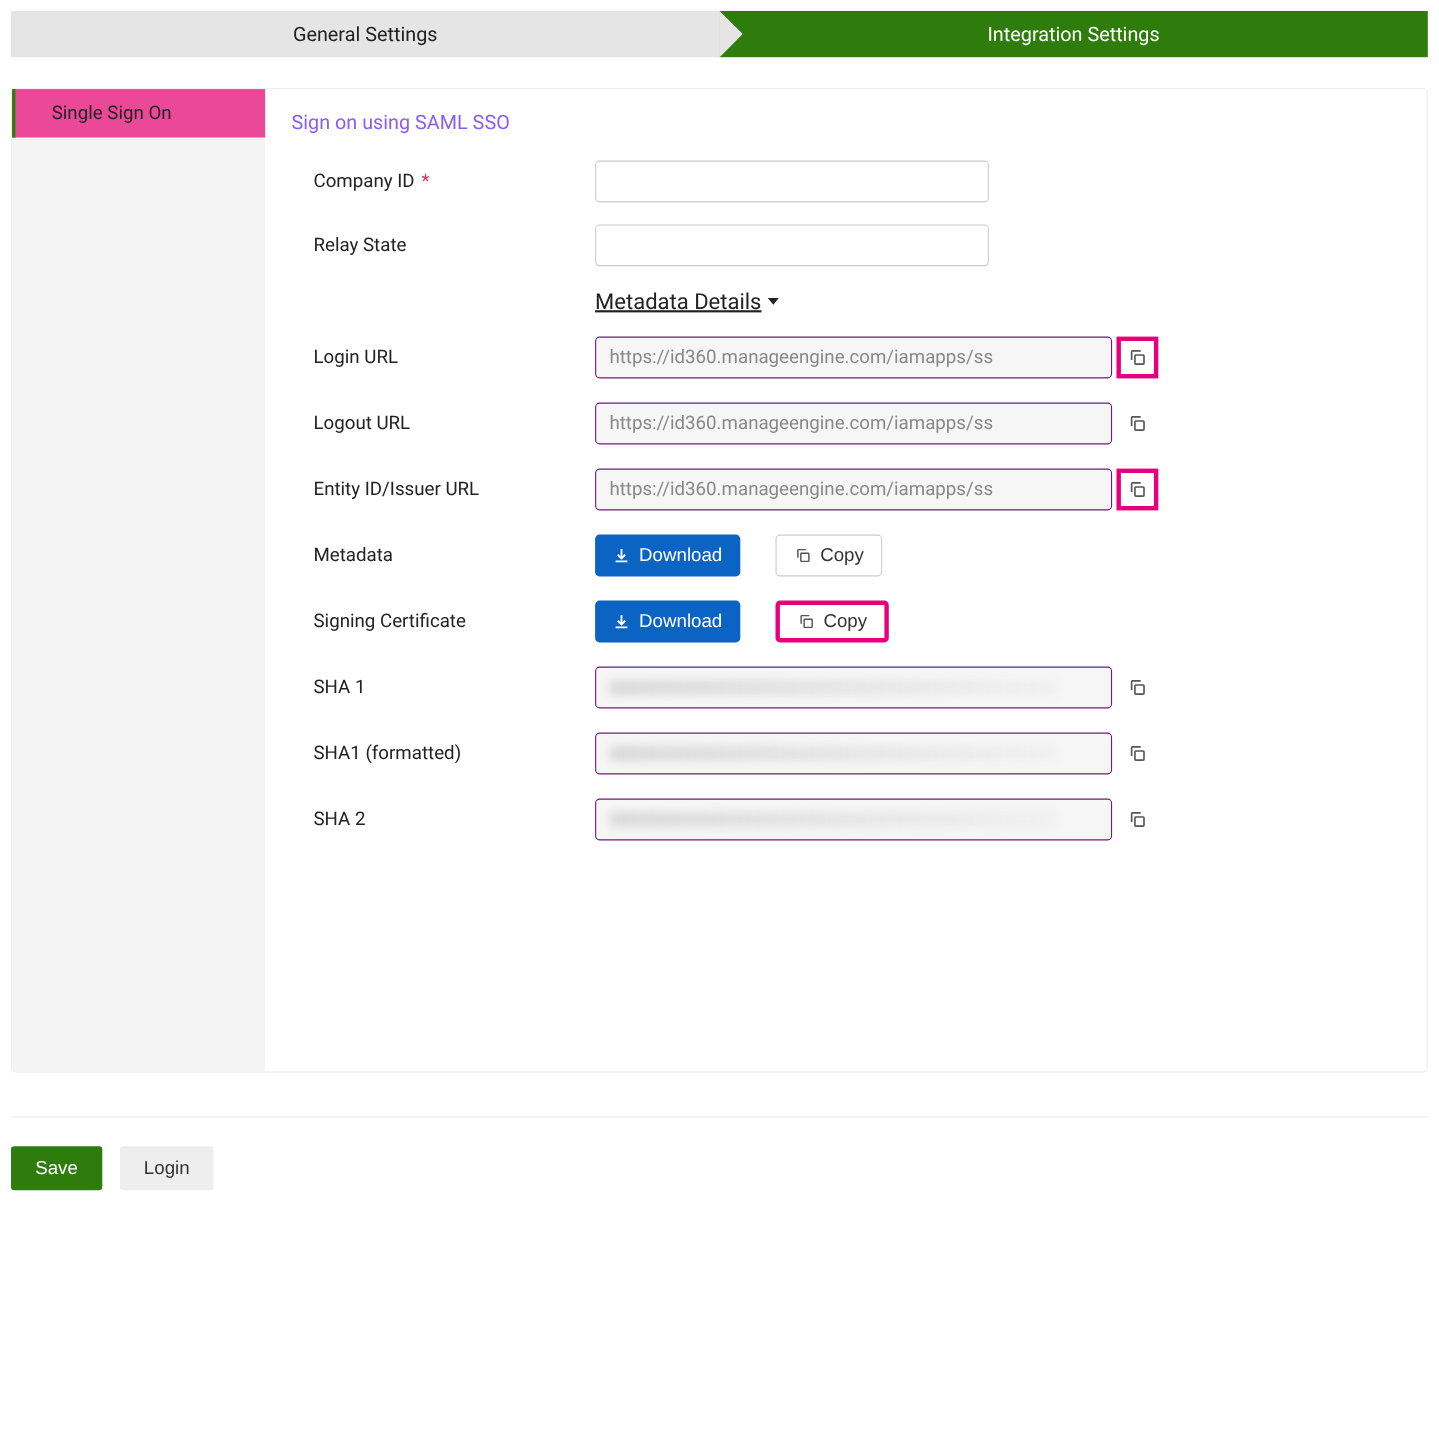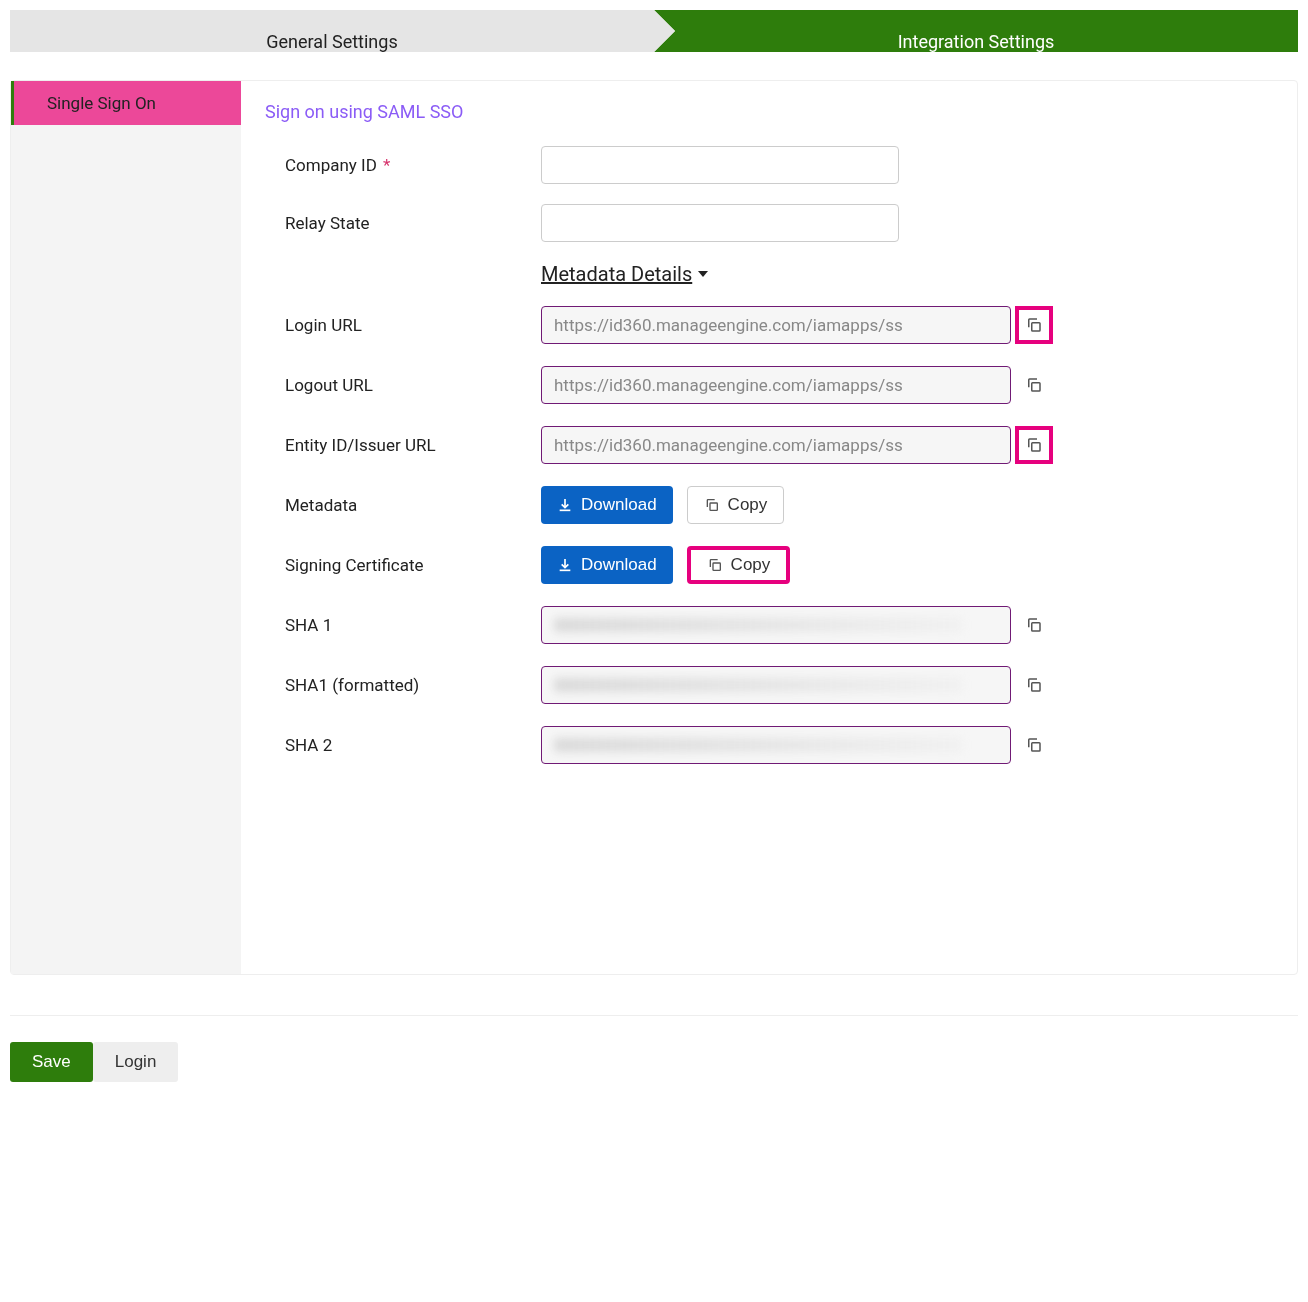--- a/index.html
+++ b/index.html
@@ -11,21 +11,21 @@
   color: #222;
 }
 .tabs-row {
   display: flex;
   height: 42px;
   margin-bottom: 28px;
 }
 .tab {
   flex: 1;
   display: flex;
-  align-items: flex-end;
+  align-items: center;
   justify-content: center;
   font-size: 18px;
   position: relative;
   cursor: pointer;
 }
 .tab.inactive {
   background: #e5e5e5;
   color: #222;
 }
 .tab.active {
@@ -158,41 +158,42 @@
   align-items: center;
   justify-content: center;
   cursor: pointer;
   color: #555;
   margin-left: 4px;
 }
 .copy-btn-small.highlighted {
   border: 4px solid #e6007e;
 }
 
-.btn-row { display: flex; gap: 14px; align-items: flex-start; }
+.btn-row { display: flex; gap: 32px; align-items: flex-start; }
 .btn {
   height: 38px;
   border-radius: 4px;
   font-size: 17px;
   padding: 0 16px;
   display: inline-flex;
   align-items: center;
   gap: 8px;
   cursor: pointer;
   border: none;
 }
 .btn-primary { background: #0b63c4; color: #fff; }
 .btn-outline { background: #fff; border: 1px solid #ccc; color: #333; }
 .btn-outline.highlighted { border: 4px solid #e6007e; }
 
 .footer {
   border-top: 1px solid #eee;
   margin-top: 40px;
   padding-top: 26px;
   display: flex;
+  gap: 16px;
 }
 .btn-save { background: #2e7d0c; color: #fff; border: none; height: 40px; padding: 0 22px; font-size: 17px; border-radius: 3px; cursor: pointer; }
 .btn-cancel { background: #eee; color: #333; border: none; height: 40px; padding: 0 22px; font-size: 17px; border-radius: 3px; cursor: pointer; }
 
 svg { display: block; }
 </style>
 </head>
 <body>
 
 <div class="tabs-row">

